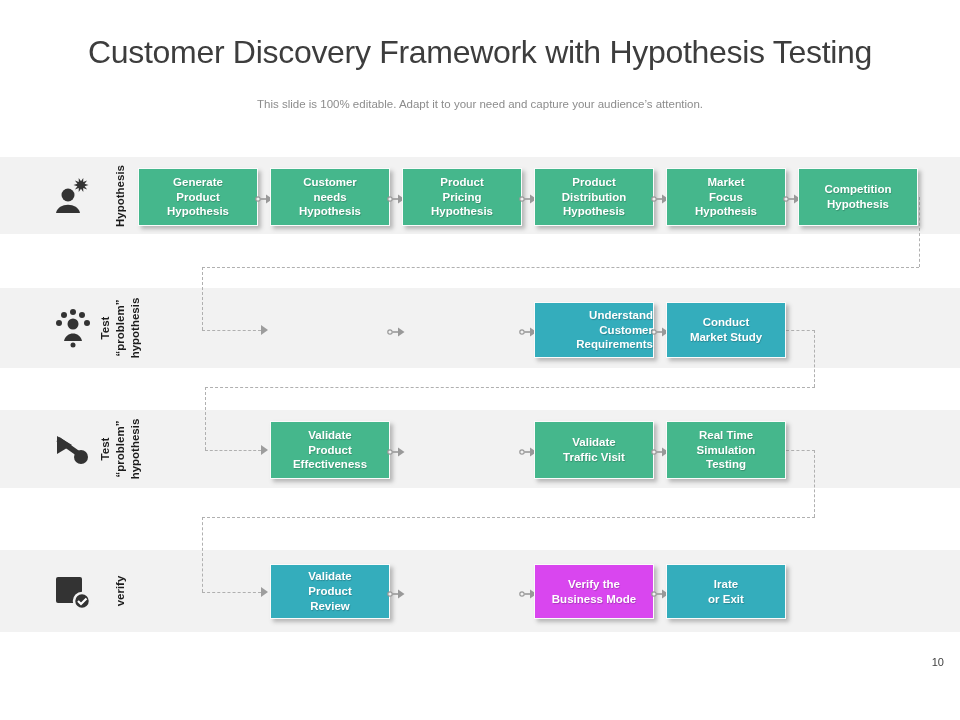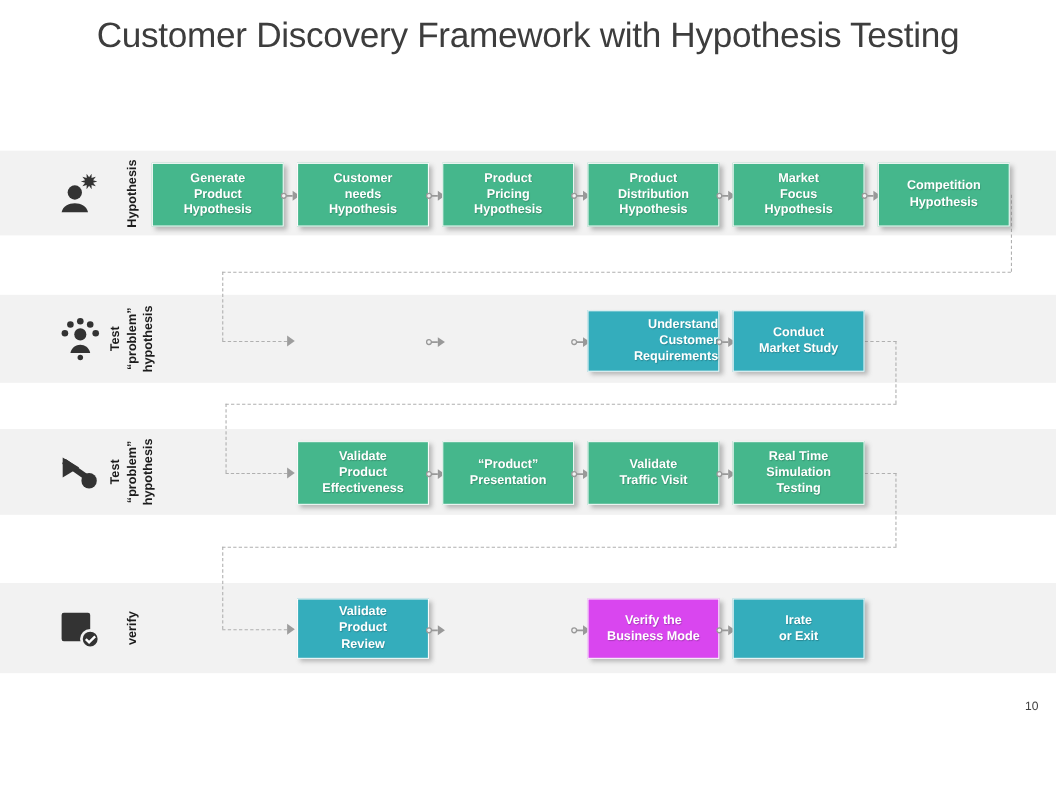--- a/index.html
+++ b/index.html
@@ -1,17 +1,17 @@
 <!DOCTYPE html>
 <html><head>
 <meta charset="utf-8">
 <style>
   html,body{margin:0;padding:0;background:#fff;}
   .slide{position:relative;width:960px;height:664px;background:#ffffff;overflow:hidden;
-         font-family:"Liberation Sans",sans-serif;}
+         font-family:"Liberation Sans",sans-serif;margin-top:20px;}
   .title{position:absolute;top:14px;left:0;right:0;text-align:center;
          font-size:32px;font-weight:400;color:#3d3d3d;letter-spacing:-0.3px;}
   .subtitle{position:absolute;top:78px;left:0;right:0;text-align:center;
          font-size:11.5px;color:#8c8c8c;}
   .band{position:absolute;left:0;width:960px;background:#f2f2f2;}
   .row-icon{position:absolute;width:44px;height:44px;}
   .vlabel{position:absolute;transform:translate(-50%,-50%) rotate(-90deg);
          font-weight:bold;font-size:11.5px;color:#1c1c1c;text-align:center;
          line-height:1.32;white-space:nowrap;}
   .box{position:absolute;width:120px;box-sizing:border-box;
@@ -30,20 +30,21 @@
 </style>
 </head>
 <body>
 
 <div class="slide" id="slide">
     <div class="band" style="top: 530px; height: 82px; background: rgb(242, 242, 242);"></div>
     <div class="band" style="top: 390px; height: 78px; background: rgb(242, 242, 242);"></div>
     <div class="band" style="top: 268px; height: 80px; background: rgb(242, 242, 242);"></div>
     <div class="band" style="top: 137px; height: 77px; background: rgb(242, 242, 242);"></div>
   <div class="title">Customer Discovery Framework with Hypothesis Testing</div>
+  <div class="subtitle">This slide is 100% editable. Adapt it to your need and capture your audience’s attention.</div>
   <div class="page-number">10</div>
 <div class="seg seg-v" style="left: 919px; top: 177px; height: 70px; width: 0px;"></div>
     <div class="seg seg-h" style="left: 202px; top: 247px; width: 717px; height: 0px;"></div>
     <div class="seg seg-v" style="left: 202px; top: 247px; height: 63px; width: 0px;"></div>
     <div class="seg seg-h" style="left: 202px; top: 310px; width: 59px; height: 0px;"></div>
     <div class="dash-head" style="left: 261px; top: 305px;"></div>
     <div class="seg seg-h" style="left: 786px; top: 310px; width: 29px; height: 0px;"></div>
     <div class="seg seg-v" style="left: 814px; top: 310px; height: 57px; width: 0px;"></div>
     <div class="seg seg-h" style="left: 205px; top: 367px; width: 610px; height: 0px;"></div>
     <div class="seg seg-v" style="left: 205px; top: 367px; height: 63px; width: 0px;"></div>
@@ -169,24 +170,20 @@
     <div class="box" style="left: 270px; top: 401px; height: 58px; background: rgb(69, 183, 140);">
       <div>Validate</div>
       <div>Product</div>
       <div>Effectiveness</div>
     </div>
     <div class="flow-arrow" style="left: 387px; top: 424px;"><svg width="18" height="12" viewBox="0 0 18 12">
         <circle cx="3" cy="6" r="2.2" fill="#f2f2f2" stroke="#999999" stroke-width="1.2"></circle>
         <line x1="5.5" y1="6" x2="11" y2="6" stroke="#999999" stroke-width="1.6"></line>
         <polygon points="11,1.5 17.5,6 11,10.5" fill="#999999"></polygon>
       </svg></div>
-    <div class="box" style="left: 402px; top: 401px; height: 58px; background: rgb(69, 183, 140);">
-      <div>“Product”</div>
-      <div>Presentation</div>
-    </div>
     <div class="flow-arrow" style="left: 519px; top: 424px;"><svg width="18" height="12" viewBox="0 0 18 12">
         <circle cx="3" cy="6" r="2.2" fill="#f2f2f2" stroke="#999999" stroke-width="1.2"></circle>
         <line x1="5.5" y1="6" x2="11" y2="6" stroke="#999999" stroke-width="1.6"></line>
         <polygon points="11,1.5 17.5,6 11,10.5" fill="#999999"></polygon>
       </svg></div>
     <div class="box" style="left: 534px; top: 401px; height: 58px; background: rgb(69, 183, 140);">
       <div>Validate</div>
       <div>Traffic Visit</div>
     </div>
     <div class="flow-arrow" style="left: 651px; top: 424px;"><svg width="18" height="12" viewBox="0 0 18 12">

